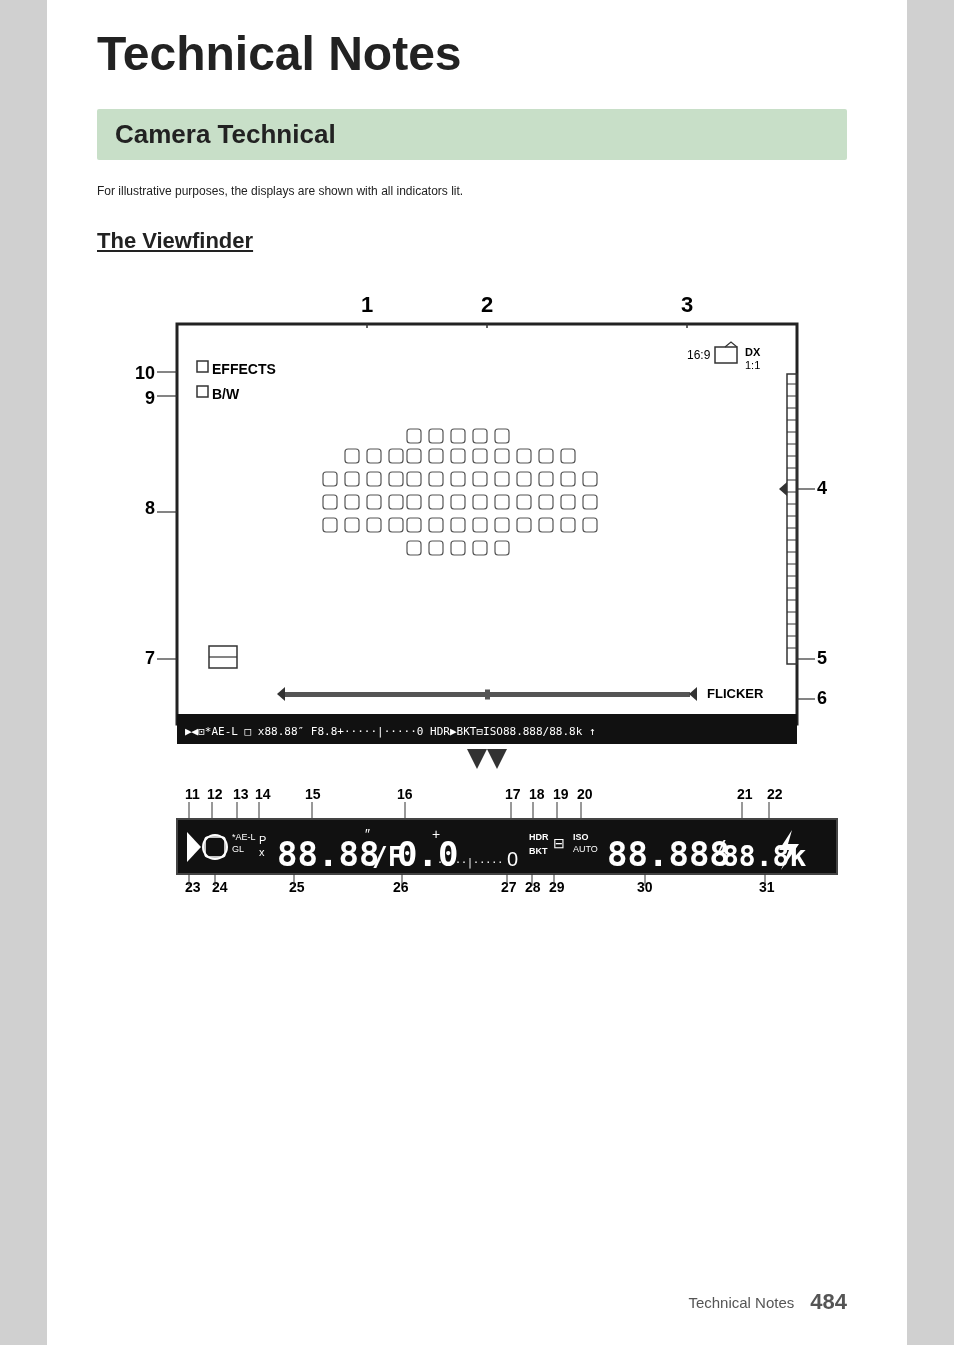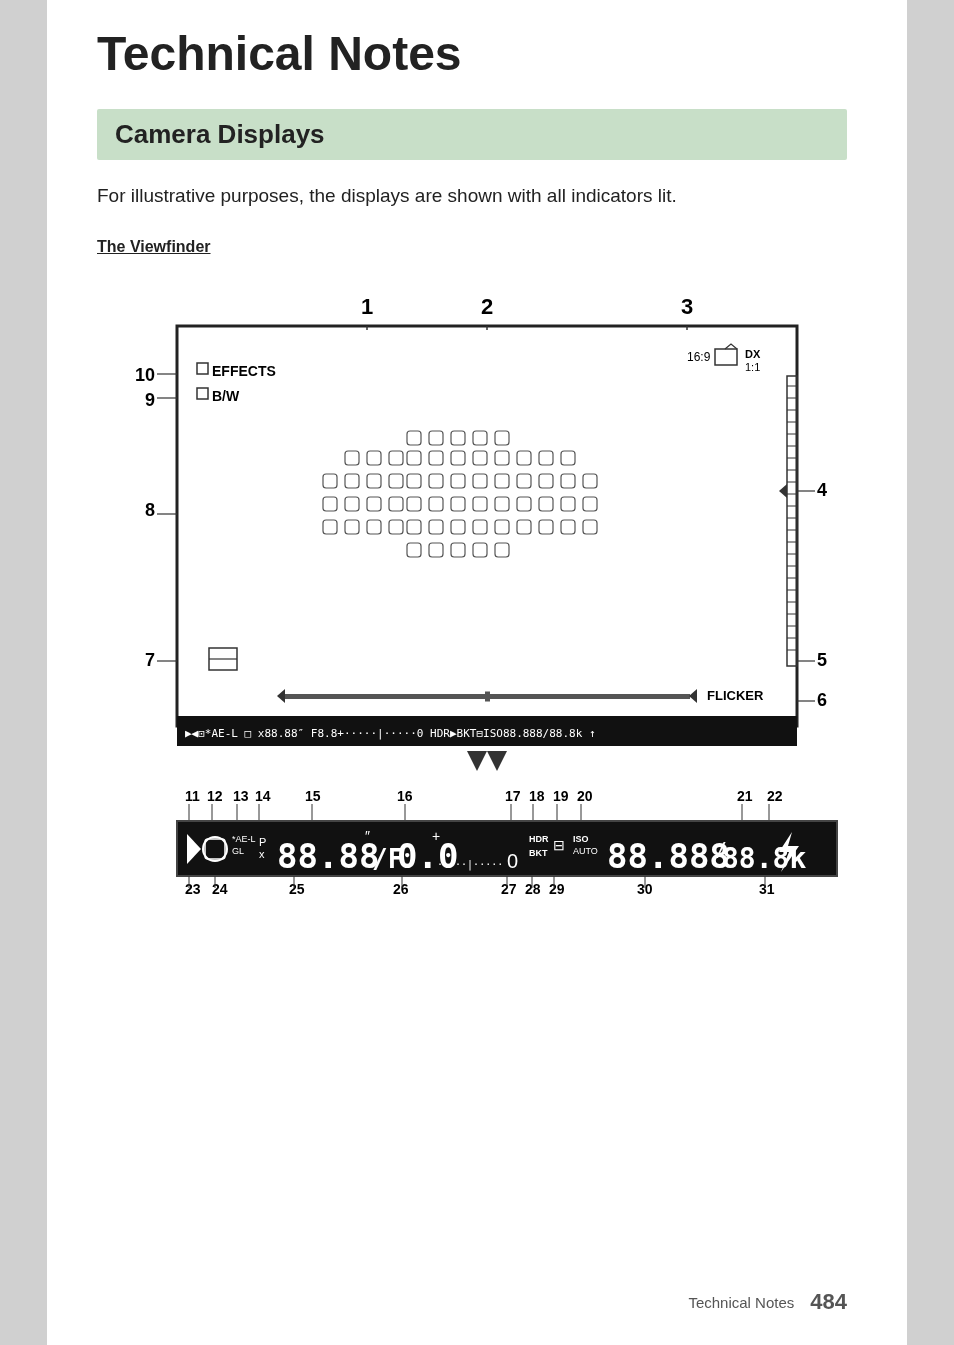--- a/index.html
+++ b/index.html
@@ -31,27 +31,27 @@
       padding: 10px 18px;
       margin-bottom: 22px;
       border-radius: 2px;
     }
     .section-header-text {
       font-size: 26px;
       font-weight: 900;
       color: #222;
     }
     .intro-text {
-      font-size: 19px;
+      font-size: 12px;
       color: #222;
       line-height: 1.5;
       margin-bottom: 28px;
     }
     .subsection-title {
-      font-size: 16px;
+      font-size: 22px;
       font-weight: 900;
       color: #222;
       text-decoration: underline;
       margin-bottom: 20px;
     }
     
     .diagram-container {
       position: relative;
       width: 100%;
       padding: 0 0 10px 0;
@@ -75,21 +75,21 @@
       color: #555;
     }
   </style>
 </head>
 <body>
 
 <div class="page">
   <h1 class="page-title">Technical Notes</h1>
 
   <div class="section-header">
-    <span class="section-header-text">Camera Displays</span>
+    <span class="section-header-text">Camera Technical</span>
   </div>
 
   <p class="intro-text">For illustrative purposes, the displays are shown with all indicators lit.</p>
 
   <h2 class="subsection-title">The Viewfinder</h2>
 
   <div class="diagram-container">
     <svg viewBox="0 0 780 620" width="780" height="620" style="display:block;margin:0 auto;">
 
       <text x="270" y="38" font-weight="900" font-size="22" font-family="Arial" text-anchor="middle">1</text>

